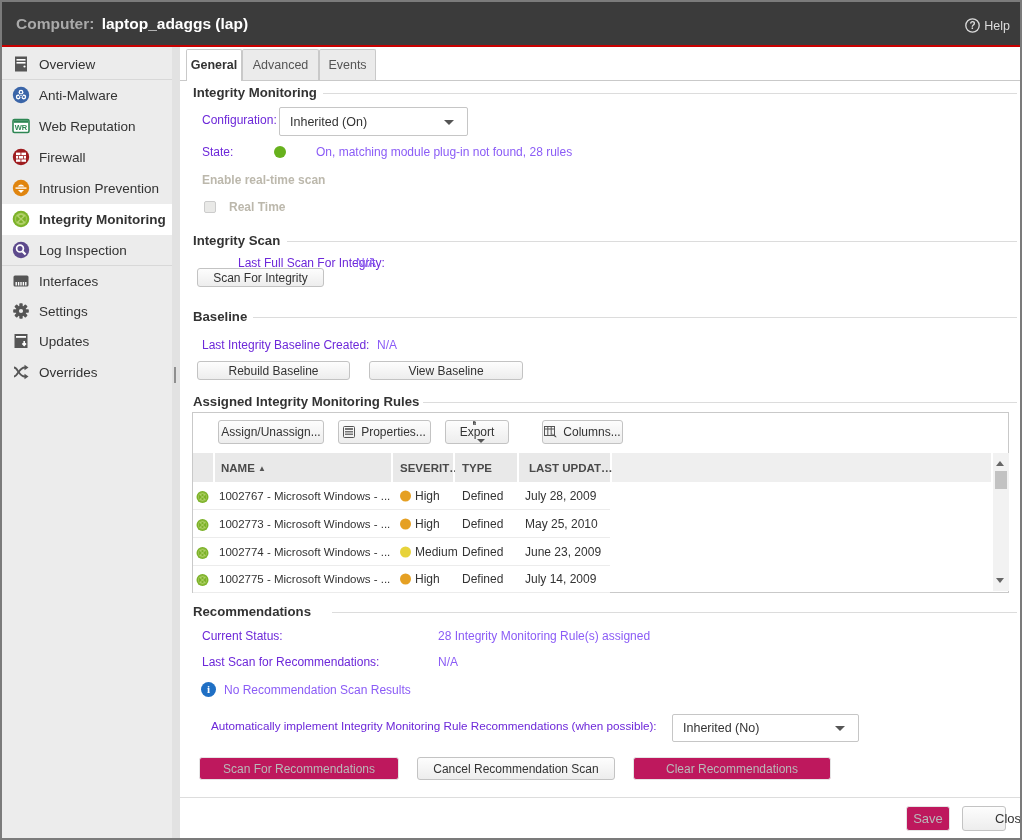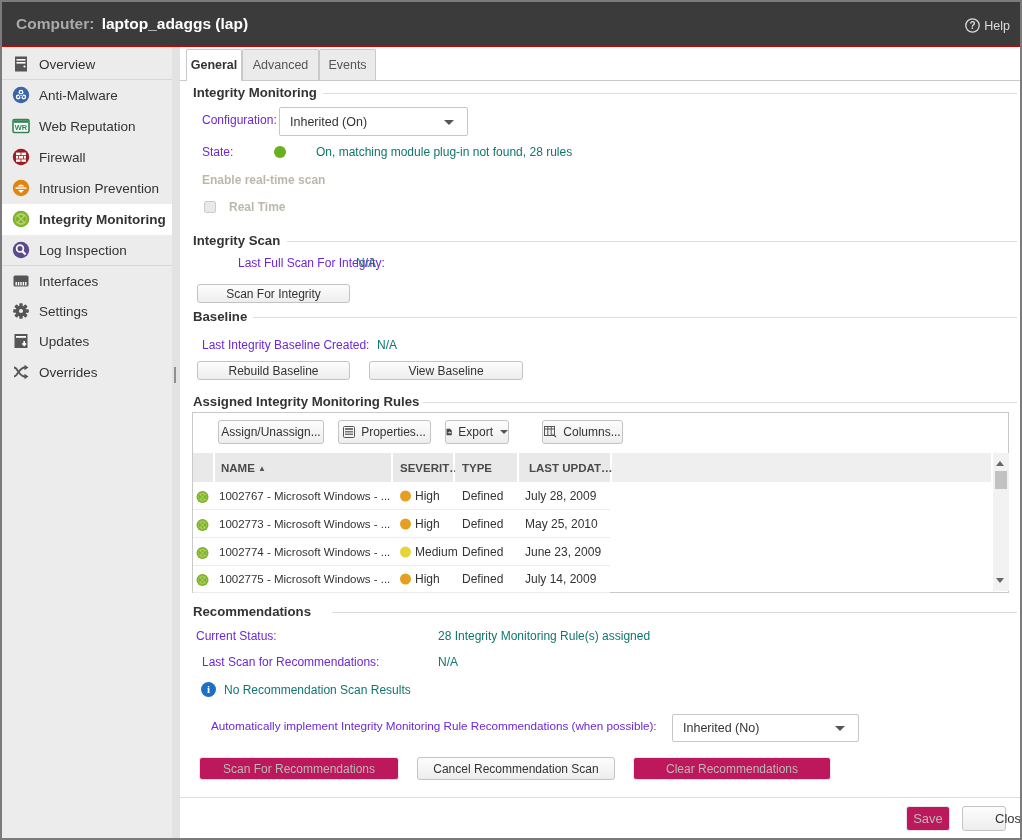--- a/index.html
+++ b/index.html
@@ -22,21 +22,21 @@
   .sitem.sel{background:#fff;font-weight:bold;}
   .sep{left:2px;width:170px;height:1px;background:#d8d8d8;}
   
   .tab{top:49px;height:31px;background:#ebebeb;border:1px solid #c9c9c9;border-bottom:none;box-sizing:border-box;font-size:12.5px;color:#555;text-align:center;line-height:30px;border-radius:2px 2px 0 0;}
   .tab.active{background:#fff;color:#333;font-weight:bold;z-index:3;height:32px;}
   .tabline{left:180px;top:80px;width:840px;height:1px;background:#c9c9c9;}
   
   .shead{font-size:13.2px;font-weight:bold;color:#333;white-space:nowrap;z-index:2;}
   .srule{height:1px;background:#dcdcdc;}
   .flabel{font-size:12px;color:#6d28d9;white-space:nowrap;}
-  .fvalue{font-size:12px;color:#0f766e;white-space:nowrap;}
+  .fvalue{font-size:12px;color:#8b5cf6;white-space:nowrap;}
   .dim{color:#bcb8ac;font-weight:bold;}
   .select{box-sizing:border-box;border:1px solid #c6c6c6;border-radius:2px;background:#fff;font-size:12.5px;color:#333;}
   .select .tx{position:absolute;left:10px;top:50%;transform:translateY(-50%);white-space:nowrap;}
   .select .ar{position:absolute;right:13px;top:50%;margin-top:-2px;width:0;height:0;border-left:5px solid transparent;border-right:5px solid transparent;border-top:5px solid #555;}
   .btn{box-sizing:border-box;border:1px solid #c3c3c3;border-radius:3px;background:linear-gradient(#fdfdfd,#ededed);color:#333;font-size:12px;text-align:center;white-space:nowrap;}
   .btn.dis{border-color:#e5e5e5;background:#be185d;color:#b9b9b9;}
   .tbtn{display:flex;align-items:center;justify-content:center;height:24px;}
   .tbtn svg{margin-right:6px;}
   .dot{border-radius:50%;}
   .cb{box-sizing:border-box;width:12px;height:12px;border:1px solid #ccc;border-radius:2px;background:#e9e9e7;}
@@ -217,21 +217,21 @@
 <div class="abs dot" style="left:274px;top:146px;width:12px;height:12px;background:#67b11d;"></div>
 <div class="abs fvalue" style="left:316px;top:145px;">On, matching module plug-in not found, 28 rules</div>
 <div class="abs flabel dim" style="left:202px;top:173px;">Enable real-time scan</div>
 <div class="abs cb" style="left:204px;top:201px;"></div>
 <div class="abs flabel dim" style="left:229px;top:200px;">Real Time</div>
 
 <div class="abs shead" style="left:193px;top:233px;">Integrity Scan</div>
 <div class="abs srule" style="left:287px;top:241px;width:730px;"></div>
 <div class="abs flabel" style="left:202px;top:256px;margin-left:36px;">Last Full Scan For Integrity:</div>
 <div class="abs fvalue" style="left:356px;top:256px;">N/A</div>
-<div class="abs btn" style="left:197px;top:284px;width:153px;height:19px;line-height:18px;">Scan For Integrity</div>
+<div class="abs btn" style="left:197px;top:268px;width:127px;height:19px;line-height:18px;">Scan For Integrity</div>
 
 <div class="abs shead" style="left:193px;top:309px;">Baseline</div>
 <div class="abs srule" style="left:253px;top:317px;width:764px;"></div>
 <div class="abs flabel" style="left:202px;top:338px;">Last Integrity Baseline Created:</div>
 <div class="abs fvalue" style="left:377px;top:338px;">N/A</div>
 <div class="abs btn" style="left:197px;top:361px;width:153px;height:19px;line-height:18px;">Rebuild Baseline</div>
 <div class="abs btn" style="left:369px;top:361px;width:154px;height:19px;line-height:18px;">View Baseline</div>
 
 <div class="abs shead" style="left:193px;top:394px;">Assigned Integrity Monitoring Rules</div>
 <div class="abs srule" style="left:423px;top:402px;width:594px;"></div>
@@ -239,21 +239,21 @@
 <div class="abs btn" style="left:218px;top:420px;width:106px;height:24px;line-height:23px;">Assign/Unassign...</div>
 <div class="abs btn tbtn" style="left:338px;top:420px;width:93px;height:24px;">
     <svg width="12" height="12" viewBox="0 0 12 12">
       <rect x="0.5" y="0.5" width="11" height="11" rx="1" fill="none" stroke="#555" stroke-width="1"></rect>
       <rect x="2" y="2.2" width="8" height="1.6" fill="#555"></rect>
       <rect x="2" y="5.2" width="8" height="1.2" fill="#555"></rect>
       <rect x="2" y="7.6" width="8" height="1.2" fill="#555"></rect>
     </svg>
     <span>Properties...</span>
   </div>
-<div class="abs btn tbtn" style="left:445px;top:420px;width:64px;">
+<div class="abs btn tbtn" style="left:445px;top:420px;width:64px;flex-direction:column;">
     <svg width="11" height="12" viewBox="0 0 11 12">
       <path d="M1 0.5 H7 L10 3.5 V11.5 H1 Z" fill="#444"></path>
       <path d="M3 7 H8 M6 4.8 L8.3 7 L6 9.2" stroke="#fff" stroke-width="1.2" fill="none"></path>
     </svg>
     <span>Export</span>
     <span style="display:inline-block;width:0;height:0;border-left:4px solid transparent;border-right:4px solid transparent;border-top:4px solid #555;margin-left:7px;"></span>
   </div>
 <div class="abs btn tbtn" style="left:542px;top:420px;width:81px;">
     <svg width="13" height="12" viewBox="0 0 13 12">
       <rect x="0.5" y="0.5" width="10" height="9" fill="none" stroke="#555" stroke-width="1"></rect>
@@ -340,21 +340,21 @@
     </div>
   </div>
 
 <div class="abs sb-track"></div>
 <div class="abs arr-up" style="left:996px;top:461px;"></div>
 <div class="abs sb-thumb"></div>
 <div class="abs arr-dn" style="left:996px;top:578px;"></div>
 
 <div class="abs shead" style="left:193px;top:604px;">Recommendations</div>
 <div class="abs srule" style="left:332px;top:612px;width:685px;"></div>
-<div class="abs flabel" style="left:196px;top:629px;">Current Status:</div>
+<div class="abs flabel" style="left:202px;top:629px;">Current Status:</div>
 <div class="abs fvalue" style="left:438px;top:629px;">28 Integrity Monitoring Rule(s) assigned</div>
 <div class="abs flabel" style="left:202px;top:655px;">Last Scan for Recommendations:</div>
 <div class="abs fvalue" style="left:438px;top:655px;">N/A</div>
 <div class="abs" style="left:201px;top:682px;width:15px;height:15px;border-radius:50%;background:#1f6fc4;color:#fff;font-size:11px;font-weight:bold;text-align:center;line-height:15px;font-family:'Liberation Serif',serif;">i</div>
 <div class="abs fvalue" style="left:224px;top:683px;">No Recommendation Scan Results</div>
 <div class="abs flabel" style="left:211px;top:719px;font-size:11.7px;">Automatically implement Integrity Monitoring Rule Recommendations (when possible):</div>
 <div class="abs select" style="left:672px;top:714px;width:187px;height:28px;">
     <span class="tx">Inherited (No)</span>
     <span class="ar"></span>
   </div>

